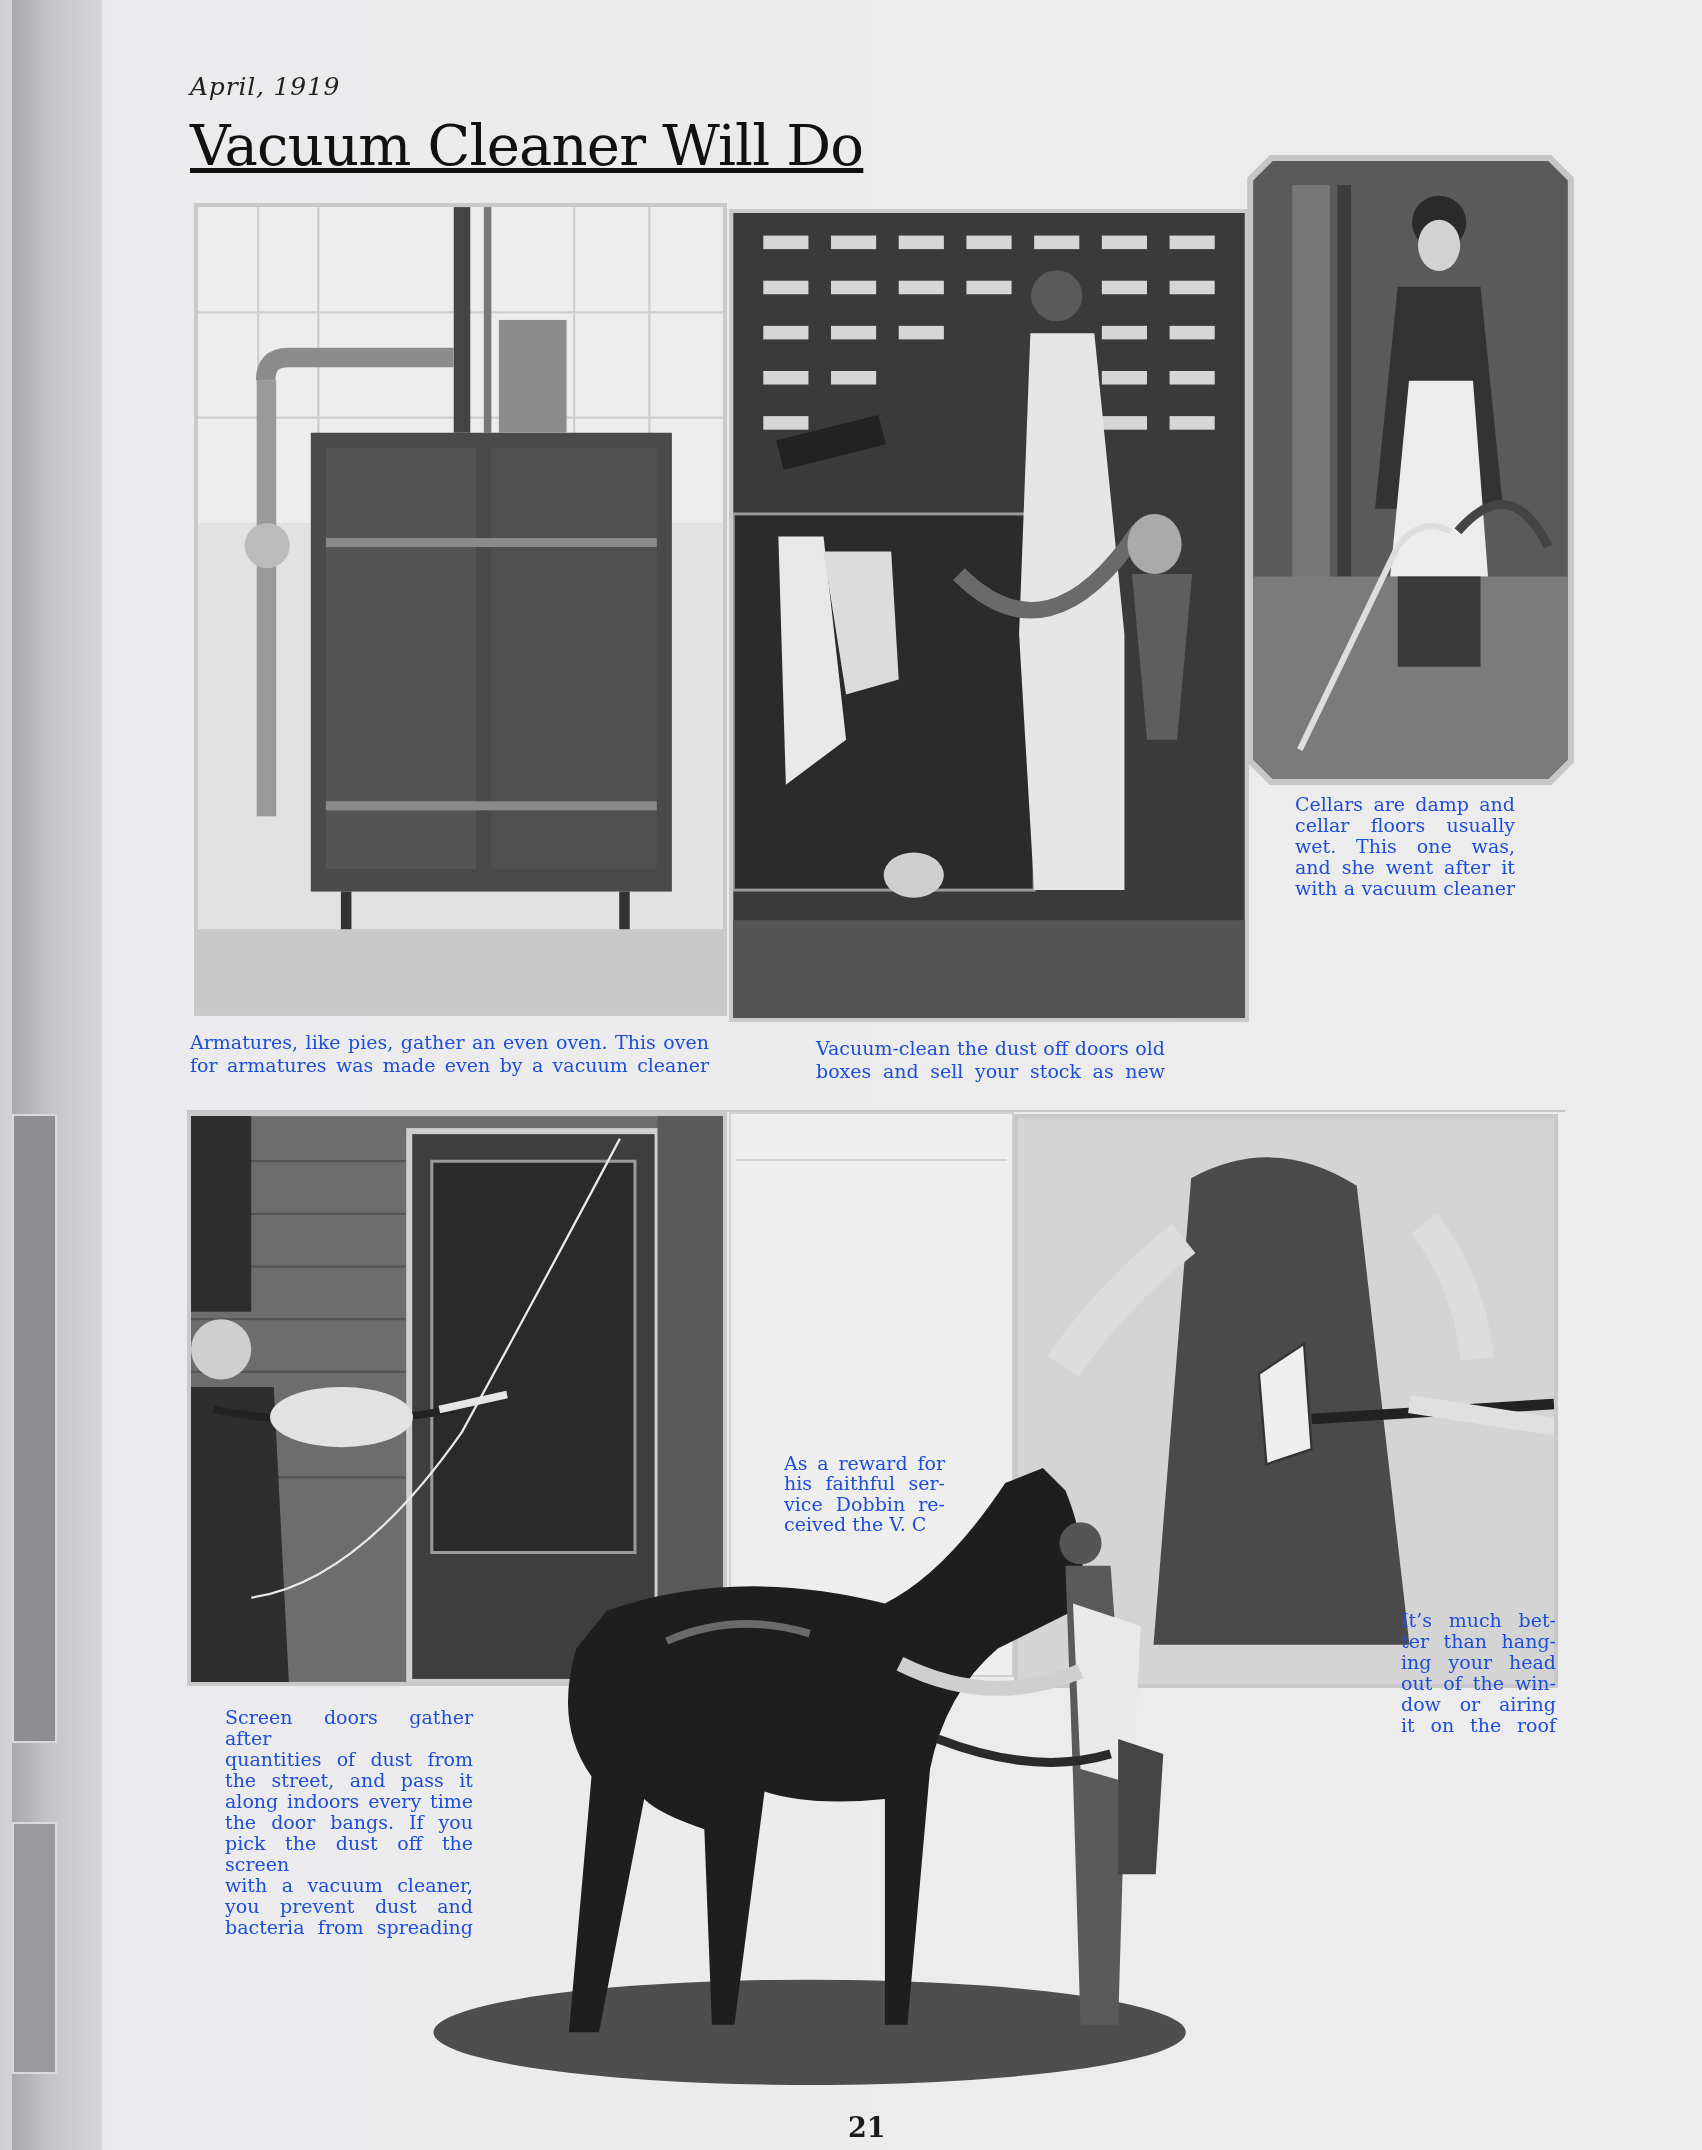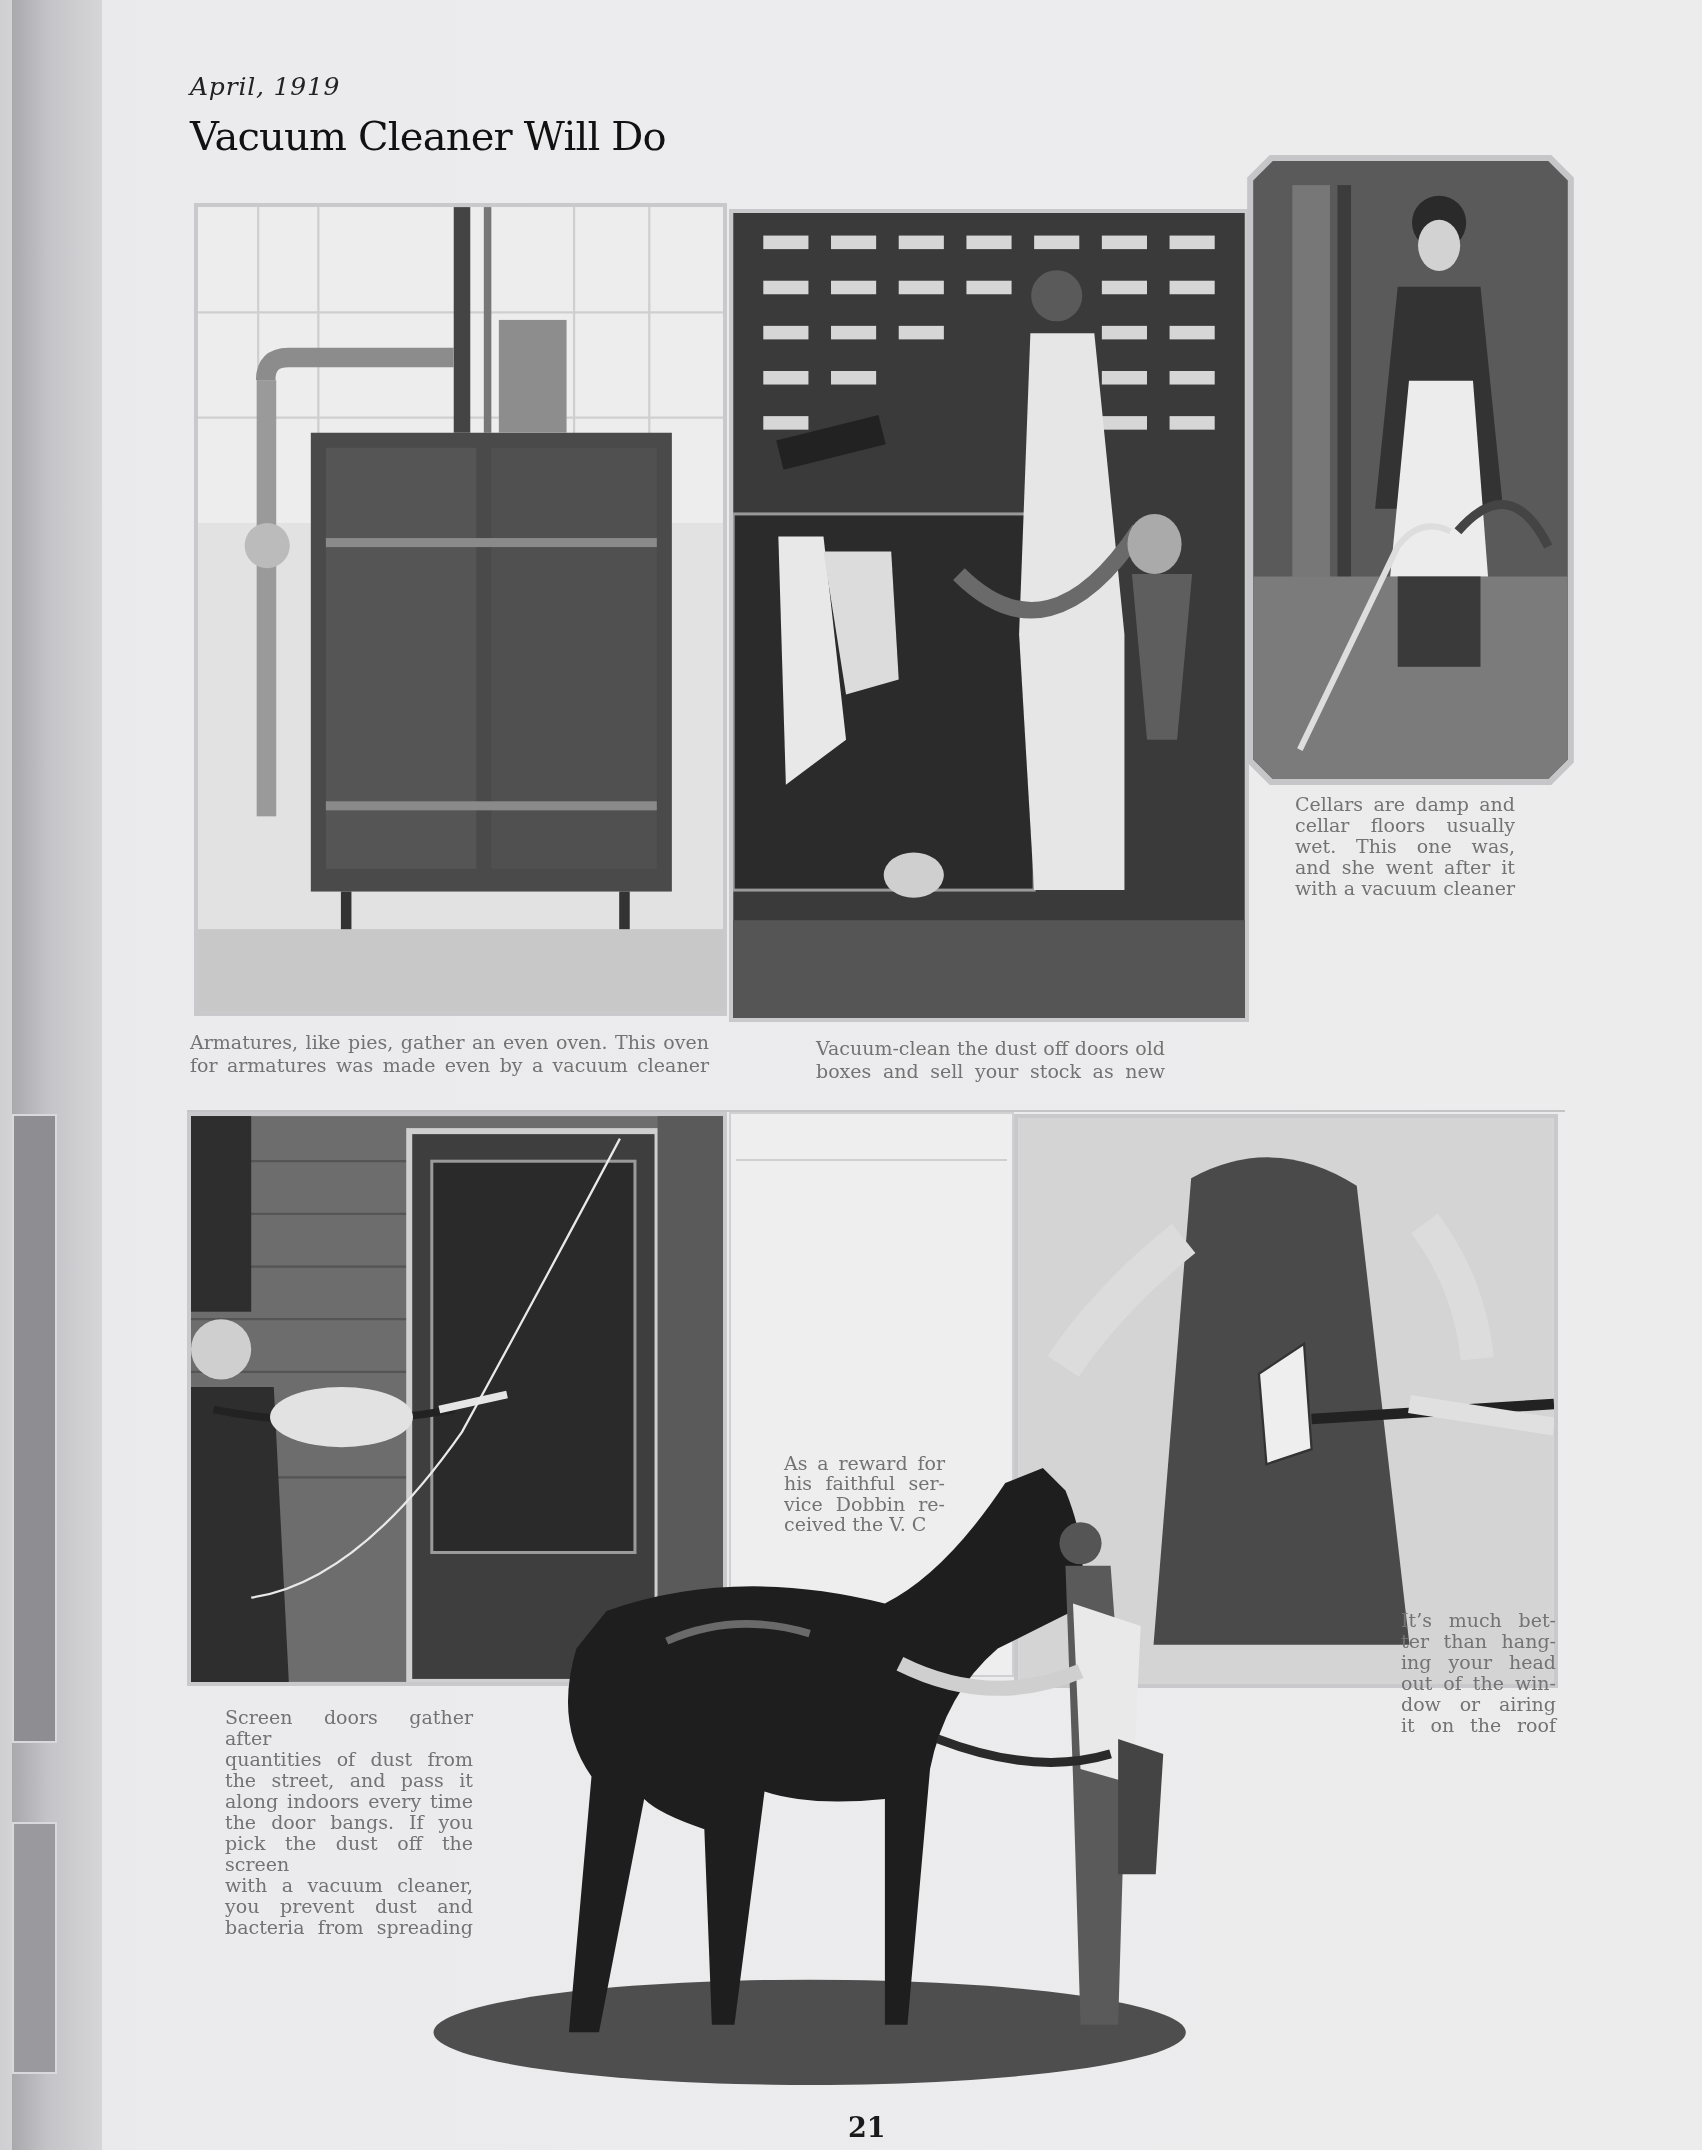--- a/index.html
+++ b/index.html
@@ -7,24 +7,24 @@
     width:1703px; height:2151px; position:relative; overflow:hidden;
     background: linear-gradient(90deg, #cfcfd2 0px, #dcdcde 45px, #e9e8ea 90px, #ebeaec 151px, #edeced 100%);
     font-family: "DejaVu Serif", serif; color:#1a1a1a;
   }
   .abs { position:absolute;margin-left:12px; }
   
   .prev-page { left:0; top:0; width:90px; height:2151px;
     background: linear-gradient(90deg,#a9a9ad 0,#c4c4c8 40%,#d6d6d9 100%); }
   .prev-strip { left:0; width:41px; background:#8d8d92; border:2.3px solid #d9d9dc; }
   .dateline { left:178px; top:72px; font-style:italic; font-size:25px; letter-spacing:0.8px; color:#222; }
-  .title { left:178px; top:113px; font-size:40px; color:#111; letter-spacing:-0.8px; white-space:nowrap; }
+  .title { left:178px; top:113px; font-size:56px; color:#111; letter-spacing:-0.8px; white-space:nowrap;text-decoration:underline; }
   .photo { border:4.5px solid #c9c9cc; box-shadow: inset 0 0 0 2.3px #f2f2f2; overflow:hidden; }
   .photo .inner { position:absolute; inset:0; }
-  .caption { font-size:19px; line-height:23px; text-align:justify; color:#737373; }
+  .caption { font-size:19px; line-height:23px; text-align:justify; color:#1d4ed8; }
   .caption.small { font-size:19px; line-height:21px; }
   .caption span { display:block; text-align:justify; text-align-last:justify; }
   .pageno { left:836px; top:2112px; font-size:27px; font-weight:bold; }
   svg { display:block; }
 </style>
 </head>
 <body>
 
 <div class="abs prev-page"></div>
 <div class="abs prev-strip" style="top:1114px;height:625px;"></div>

